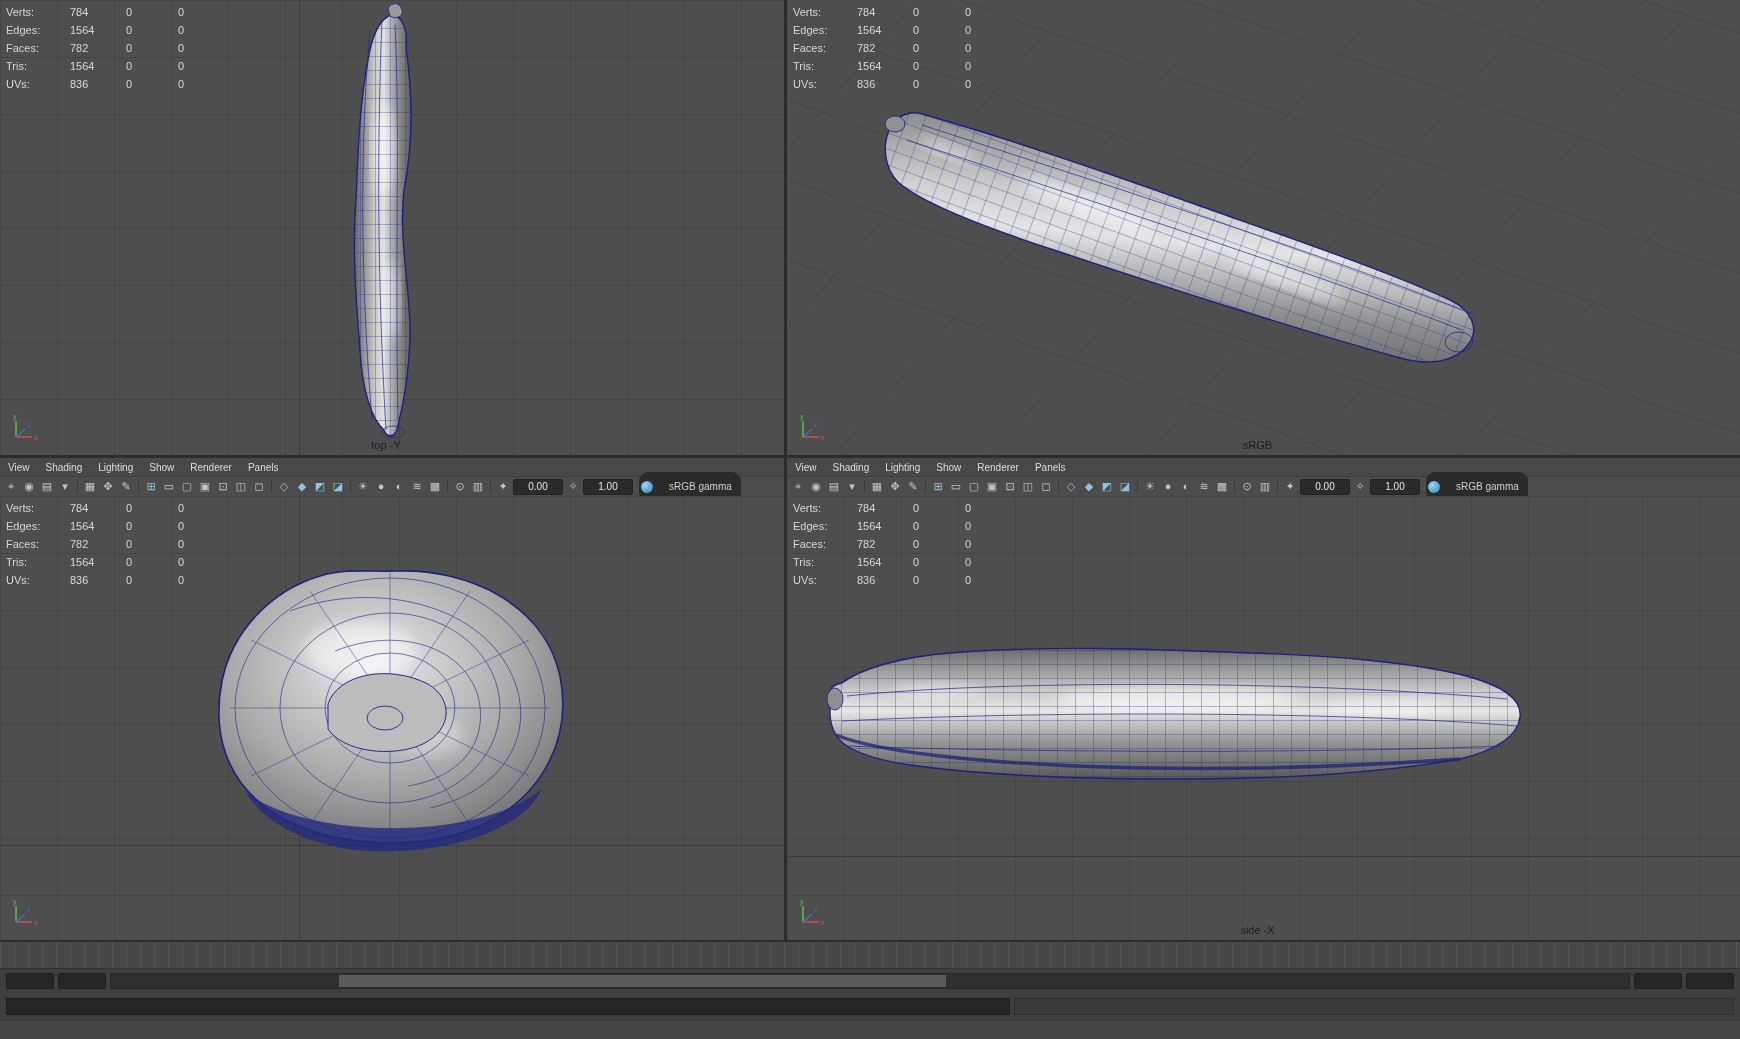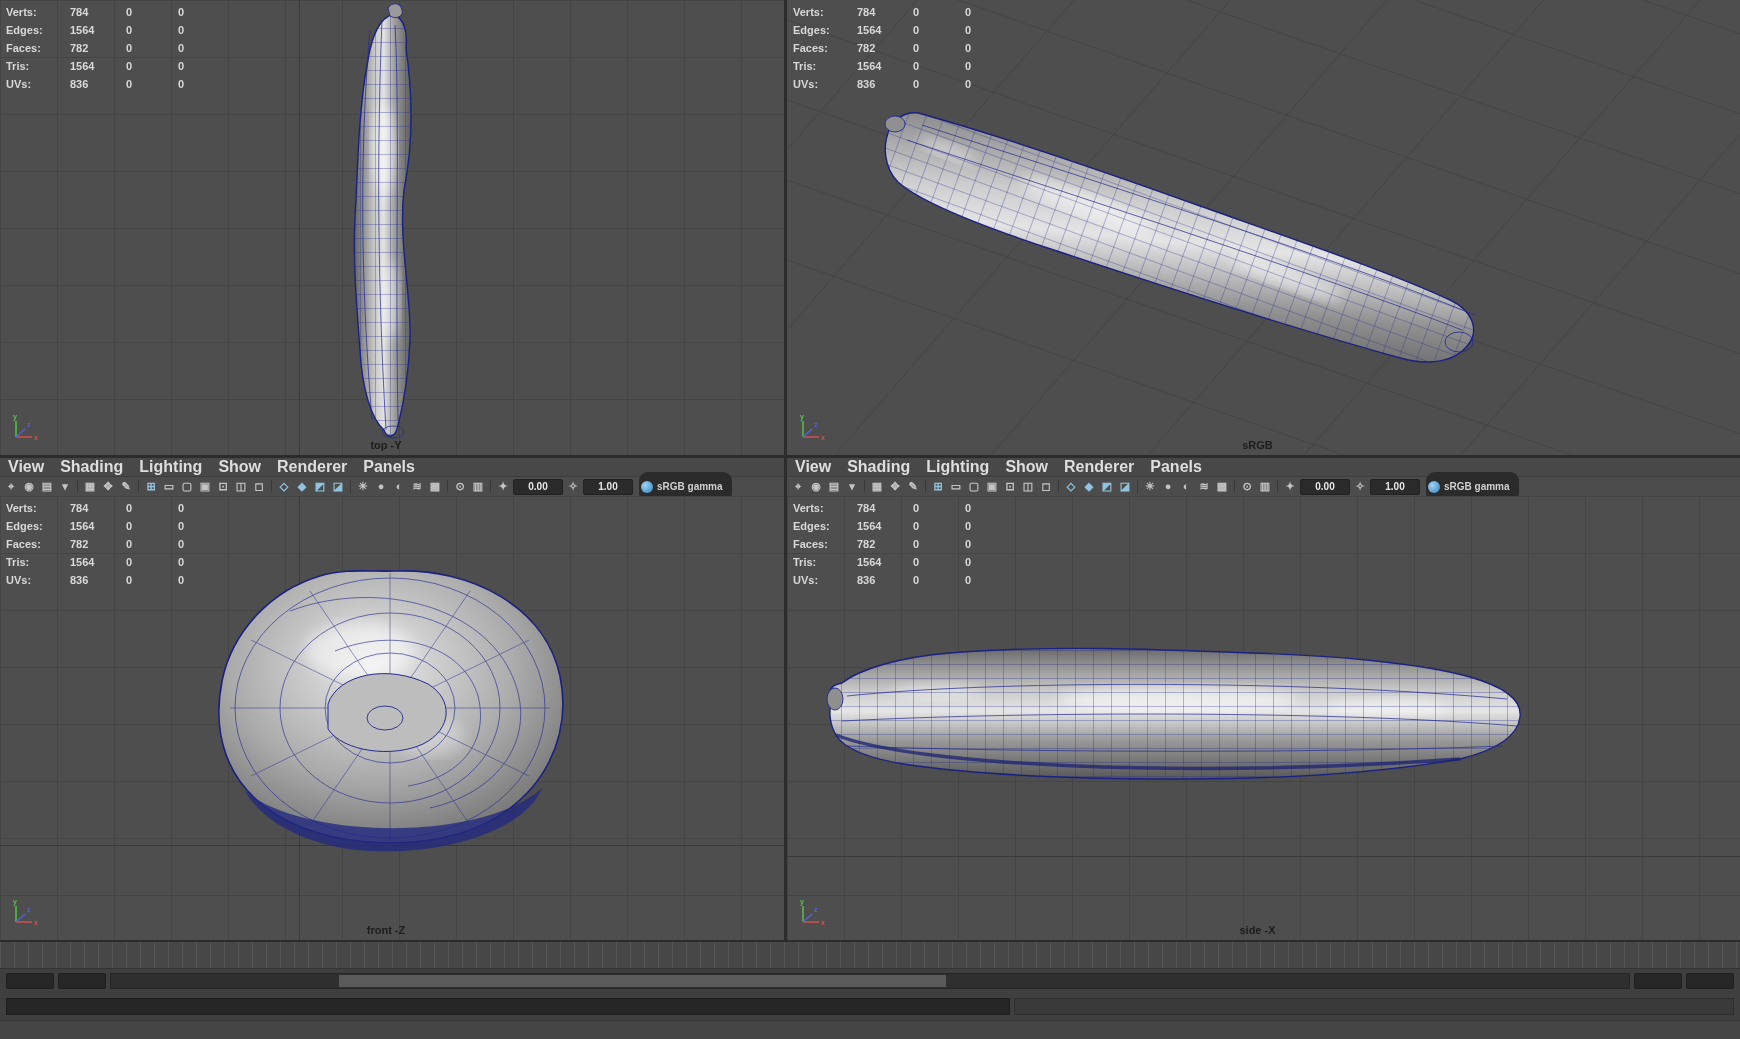--- a/index.html
+++ b/index.html
@@ -1,47 +1,47 @@
 <!DOCTYPE html>
 <html><head>
 <meta charset="utf-8">
 <style>
   html,body{margin:0;padding:0;background:#2c2c2c;}
   #app{position:relative;width:1740px;height:1039px;background:#2c2c2c;overflow:hidden;
        font-family:"Liberation Sans",sans-serif;}
-  .vp{position:absolute;background:#4e4e4e;overflow:hidden;font-weight:bold;}
+  .vp{position:absolute;background:#4e4e4e;overflow:hidden;}
   .vp-area{position:absolute;left:0;right:0;bottom:0;top:38px;background:#4e4e4e;overflow:hidden;}
   .grid-ortho{position:absolute;inset:0;
     background-image:linear-gradient(to right,#454545 1px,transparent 1px),
                      linear-gradient(to bottom,#454545 1px,transparent 1px);
     background-size:57px 57px;}
   .axis-v{position:absolute;top:0;bottom:0;width:1px;background:#3a3a3a;}
   .axis-h{position:absolute;left:0;right:0;height:1px;background:#3a3a3a;}
   .meshsvg{position:absolute;inset:0;}
   .hud{position:absolute;top:3px;left:6px;font-size:11px;color:#d8d8d8;z-index:5;}
   .hud-row{display:grid;grid-template-columns:64px 56px 52px 60px;height:18px;align-items:center;}
   .hud-label{text-align:left;}
   .hud-v{text-align:left;}
   .vp-label{position:absolute;bottom:4px;left:0;right:12px;text-align:center;
             font-size:11px;color:#1d1d1d;z-index:5;}
   .gizmo{position:absolute;left:7px;bottom:10px;z-index:5;}
   .gizmo text{font-size:7px;font-family:"Liberation Sans",sans-serif;}
   .menubar{height:18px;background:#484848;border-bottom:1px solid #3d3d3d;display:flex;
-           align-items:center;padding:0 8px;gap:16px;font-size:16px;color:#dedede;}
+           align-items:center;padding:0 8px;gap:16px;font-size:10px;color:#dedede;}
   .menu-item{cursor:default;white-space:nowrap;}
   .toolbar{height:19px;background:#4c4c4c;border-bottom:1px solid #393939;display:flex;
            align-items:center;padding:0 3px;gap:2px;}
   .tb-icons{display:flex;align-items:center;gap:2px;}
   .tb-icon{width:16px;height:15px;font-size:11px;line-height:15px;text-align:center;
            color:#c4c4c4;cursor:default;}
   .tb-icon.blue{color:#8fc3de;}
   .tb-sep{width:1px;height:13px;background:#3a3a3a;margin:0 2px;}
   .tb-field{width:40px;height:14px;background:#2b2b2b;border:1px solid #222;border-radius:2px;
             color:#e6e6e6;font-size:10px;text-align:center;padding:0 4px;line-height:14px;}
-  .chip{display:flex;align-items:center;gap:4px;height:30px;background:#2b2b2b;margin-left:4px;
+  .chip{display:flex;align-items:center;gap:16px;height:30px;background:#2b2b2b;margin-left:4px;
         border-radius:9px;padding:0 9px 0 2px;color:#d0d0d0;font-size:10px;white-space:nowrap;}
   .chip-dot{width:12px;height:12px;border-radius:50%;
             background:radial-gradient(circle at 35% 35%,#9fd4f5,#2e7fc2);}
   
   .bottom-strip{position:absolute;left:0;top:942px;width:1740px;height:97px;background:#3f3f3f;}
   .time-slider{position:absolute;left:0;top:0;width:1740px;height:26px;background:#474747;
     background-image:repeating-linear-gradient(to right,#555 0 1px,transparent 1px 14px);
     border-bottom:1px solid #333;}
   .range-row{position:absolute;left:0;top:27px;width:1740px;height:24px;display:flex;
              align-items:center;gap:4px;padding:0 6px;box-sizing:border-box;}
@@ -361,21 +361,20 @@
       </svg>
 
       <svg class="gizmo" width="34" height="34">
         <line x1="9" y1="26" x2="9" y2="10" stroke="#59c24b" stroke-width="1.5"></line>
         <line x1="9" y1="26" x2="25" y2="26" stroke="#d05050" stroke-width="1.5"></line>
         <line x1="9" y1="26" x2="18" y2="18" stroke="#5066d0" stroke-width="1.5"></line>
         <text x="27" y="29" fill="#d05050">x</text>
         <text x="6" y="8" fill="#59c24b">y</text>
         <text x="20" y="16" fill="#5066d0">z</text>
       </svg>
-      <div class="vp-label">front -Z</div>
     </div>
   </div>
 
   <div class="vp" style="left:787px;top:458px;width:953px;height:482px;">
     <div class="menubar">
         <span class="menu-item">View</span>
         <span class="menu-item">Shading</span>
         <span class="menu-item">Lighting</span>
         <span class="menu-item">Show</span>
         <span class="menu-item">Renderer</span>

